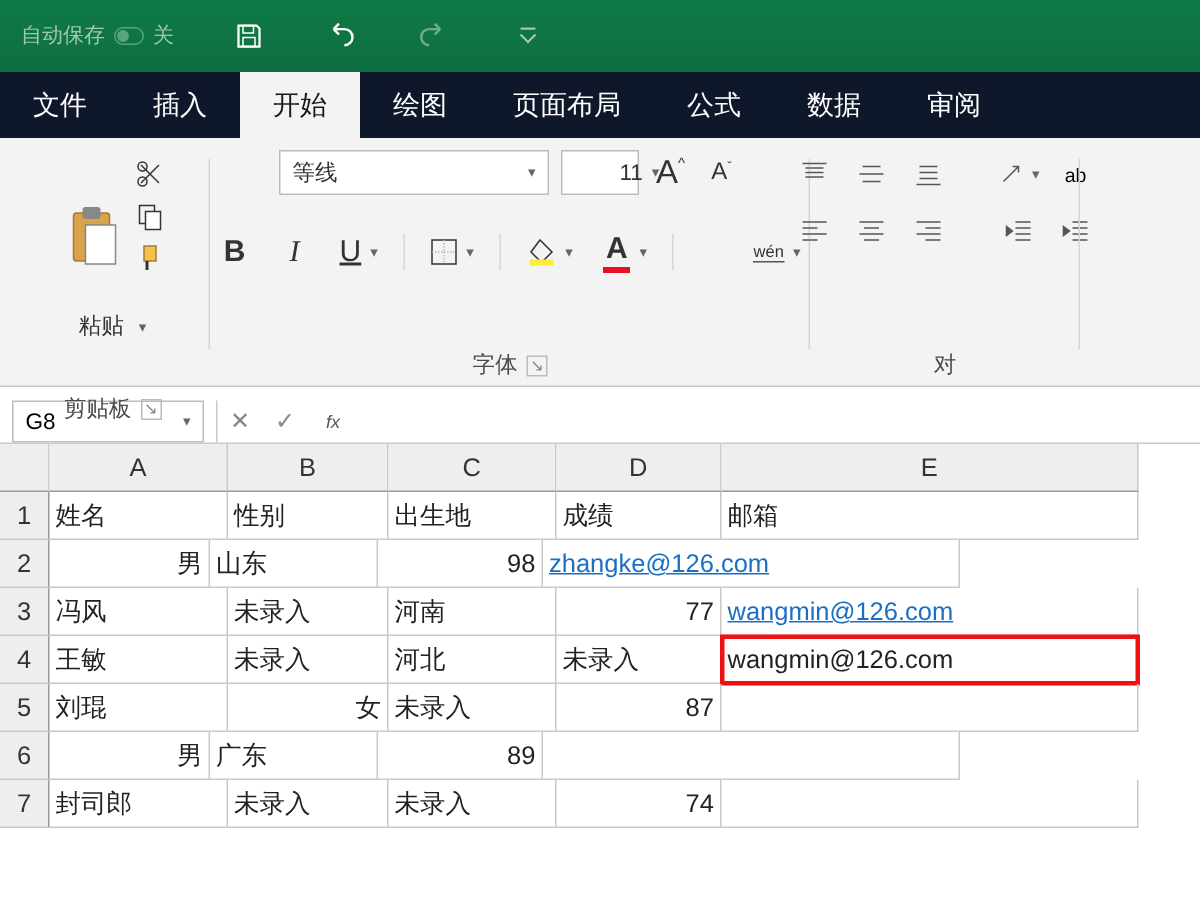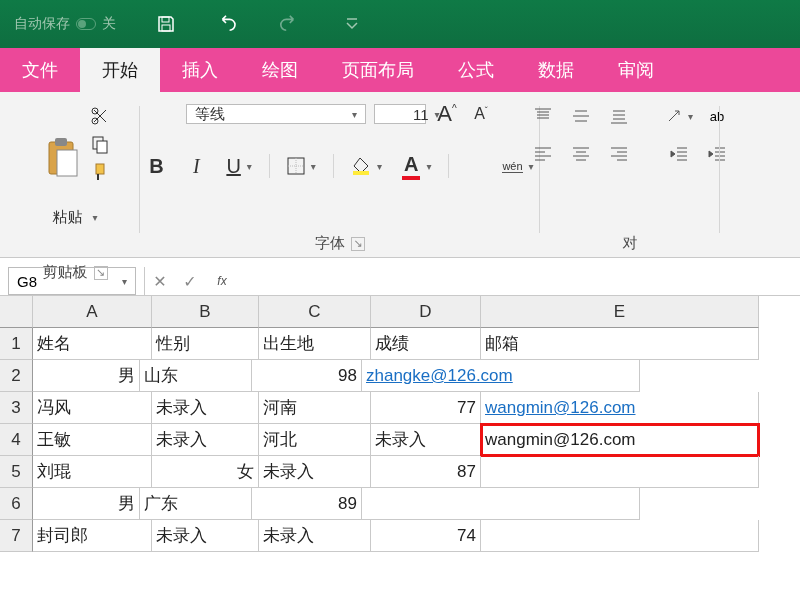--- a/index.html
+++ b/index.html
@@ -4,38 +4,38 @@
 <style>
   * { box-sizing: border-box; margin: 0; padding: 0; font-family: "Microsoft YaHei", sans-serif; }
   body { width: 800px; height: 614px; overflow: hidden; background: #fff; }
 
   .titlebar { height: 48px; background: linear-gradient(#0f7a46,#0e6e40); display: flex; align-items: center; gap: 38px; padding: 0 14px; color: #a0c7b0; font-size: 14px; }
   .autosave { display:flex; align-items:center; gap:6px; }
   .autoswitch { width:20px; height:12px; border:1px solid #5aa37c; border-radius:6px; position:relative; }
   .autoswitch:after { content:''; position:absolute; width:8px;height:8px;border-radius:50%;background:#5aa37c;left:1px;top:1px;}
   .qat-btn { width:24px;height:24px; display:flex;align-items:center;justify-content:center; }
 
-  .tabbar { height: 44px; background: #ec4899; display:flex; }
+  .tabbar { height: 44px; background: #0f172a; display:flex; }
   .tab { padding: 0 22px; color:#fff; font-size:18px; display:flex; align-items:center; cursor:pointer; }
   .tab.active { background:#f3f3f3; color:#1a1a1a; }
 
   .ribbon { height: 166px; background:#f3f3f3; border-bottom:1px solid #c9c9c9; display:flex; padding:8px 10px 0 10px; gap:0; }
   .group { display:flex; flex-direction:column; align-items:center; padding: 0 10px; position:relative; }
   .group:after { content:''; position:absolute; right:0; top:6px; bottom:24px; width:1px; background:#d5d5d5;}
   .group-label { font-size:15px; color:#4a4a4a; margin-top:auto; padding:6px 0 4px; display:flex; align-items:center; gap:6px;}
   .dlg-launch { font-size:11px; color:#888; border:1px solid #bbb; width:14px;height:14px; display:flex;align-items:center;justify-content:center;}
 
   .clip-top { display:flex; gap:6px; height:78px; }
   .clipbig { width:44px; display:flex; flex-direction:column; align-items:center; justify-content:flex-end; }
   .paste-btn { padding:4px 6px; display:flex; align-items:center; gap:4px; font-size:15px; color:#333; border:1px solid transparent; }
   .clipicons { display:flex; flex-direction:column; gap:8px; padding-top:6px;}
   .sicon { width:22px;height:22px; display:flex;align-items:center;justify-content:center;}
 
   .font-row { display:flex; align-items:center; gap:8px; }
-  .selectish { background:#fff; border:1px solid #bcbcbc; height:20px; display:flex; align-items:center; padding:0 8px; font-size:15px; color:#333; }
+  .selectish { background:#fff; border:1px solid #bcbcbc; height:30px; display:flex; align-items:center; padding:0 8px; font-size:15px; color:#333; }
   .fontname { width:180px; justify-content:space-between; }
   .fontsize { width:52px; justify-content:space-between;padding-left:38px; }
   .caret { font-size:10px; color:#666; margin-left:6px; }
   .font-row2 { display:flex; align-items:center; gap:14px; margin-top:24px; }
   .rbtn { min-width:26px; height:28px; display:flex; align-items:center; justify-content:center; color:#333; font-size:20px; border:1px solid transparent; padding:0 2px; cursor:pointer;}
   .splitline { width:1px; height:24px; background:#d5d5d5; }
 
   .align-col { display:flex; flex-direction:column; gap:14px; padding-top:4px;}
   .align-row { display:flex; gap:10px; }
   .alnbtn { width:28px; height:24px; display:flex; align-items:center; justify-content:center; cursor:pointer;}
@@ -84,22 +84,22 @@
   </div>
   <div class="qat-btn">
     <svg width="14" height="14">
         <path d="M2 2h10M2 6l5 5 5-5" fill="none" stroke="#a0c7b0" stroke-width="1.5"></path>
       </svg>
   </div>
 </div>
 
 <div class="tabbar">
   <div class="tab">文件</div>
+  <div class="tab">插入</div>
   <div class="tab active">开始</div>
-  <div class="tab">插入</div>
   <div class="tab">绘图</div>
   <div class="tab">页面布局</div>
   <div class="tab">公式</div>
   <div class="tab">数据</div>
   <div class="tab">审阅</div>
 </div>
 
 <div class="ribbon">
 
   <div class="group" style="width:130px;gap:25px;">

